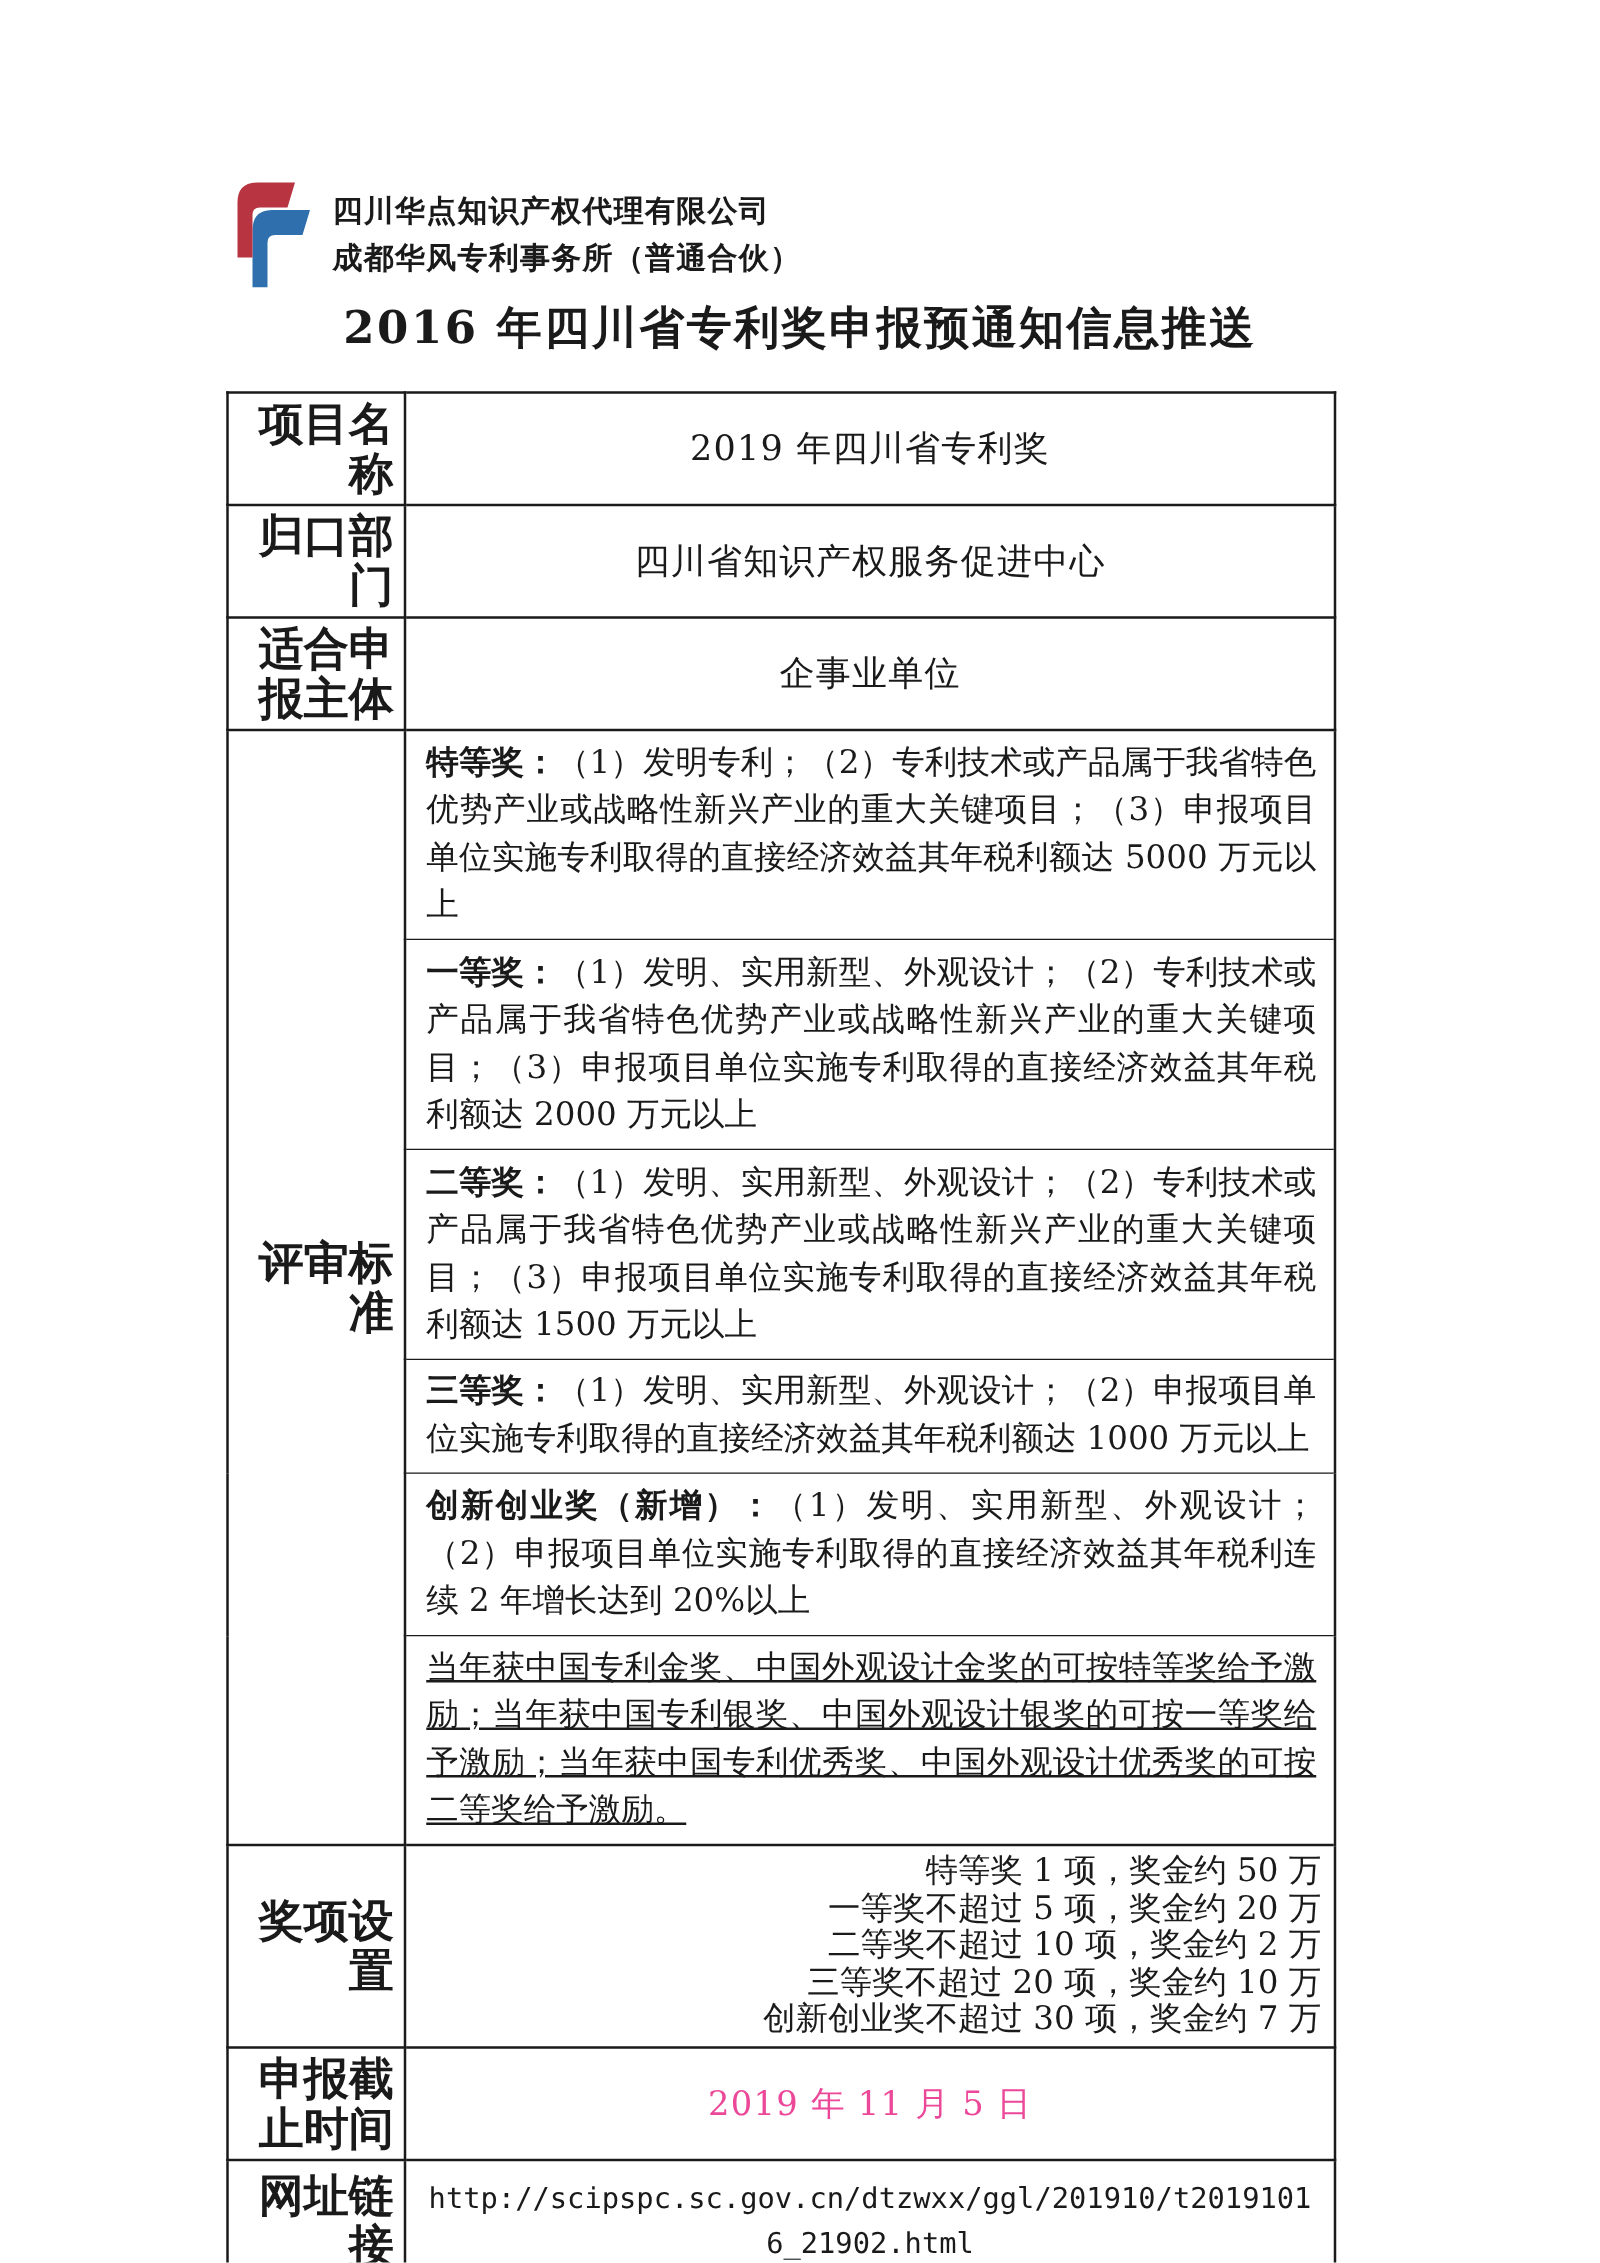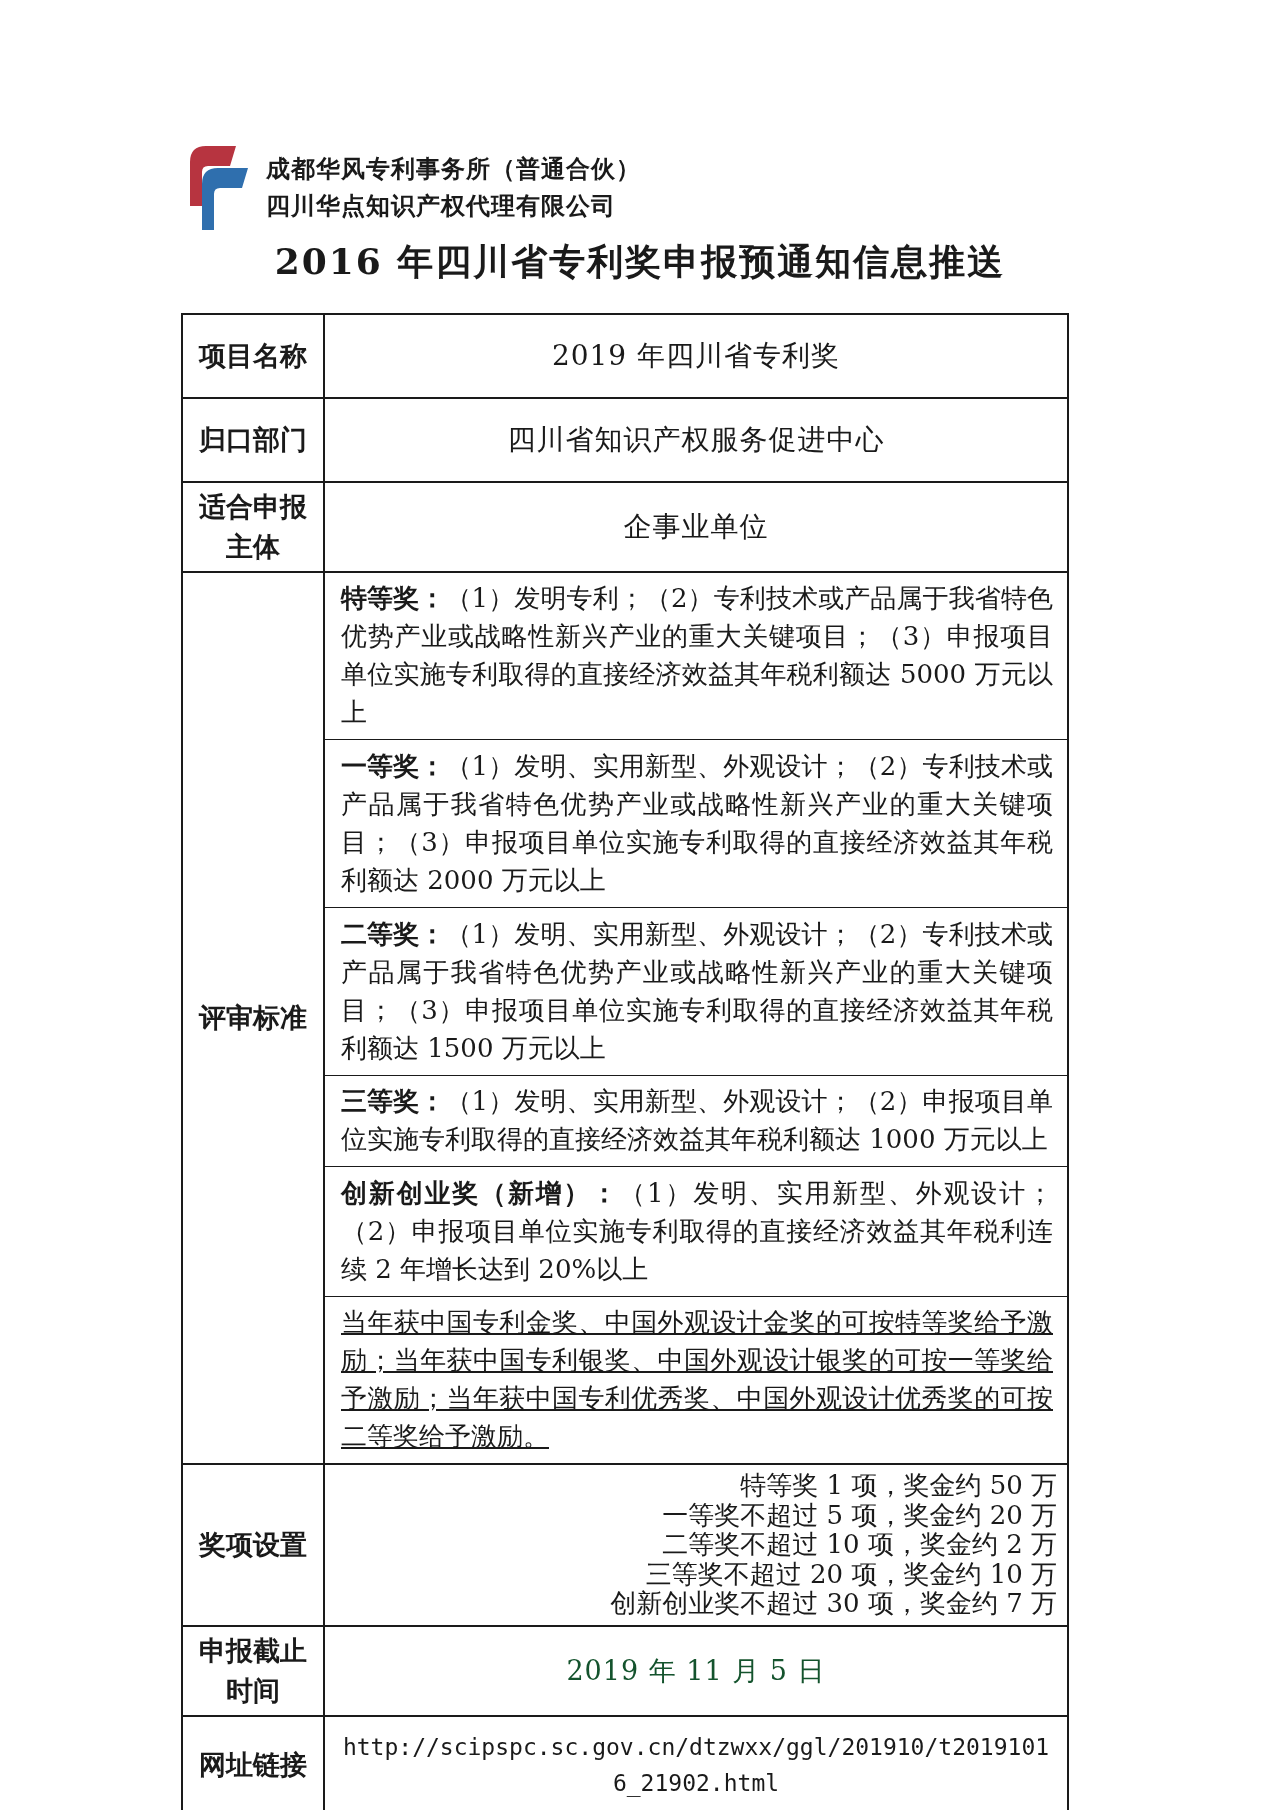--- a/index.html
+++ b/index.html
@@ -25,22 +25,22 @@
   }
 
   
   table.info {
     border-collapse: collapse; table-layout: fixed;
     width: 888px; margin: 26px 0 0 181px;
     border: 2.5px solid #1a1a1a;
   }
   td { border: 2.5px solid #1a1a1a; vertical-align: middle; }
   td.label {
-    width: 142px; text-align: center; font-weight: bold;
-    font-size: 27px; line-height: 40px; padding: 4px 8px;
+    width: 142px; text-align: right; font-weight: bold;
+    font-size: 36px; line-height: 40px; padding: 4px 8px;
   }
   td.val-center { text-align: center; font-size: 28px; letter-spacing: 1px; padding: 4px 10px; }
   td.crit {
     border-width: 1.5px 2.5px; text-align: justify;
     font-size: 26px; line-height: 38px; padding: 6px 14px 8px 16px;
   }
   td.crit .lead { font-weight: bold; }
   td.awards { text-align: center; font-size: 26px; padding: 6px 10px; }
   td.awards .aw-line { line-height: 29.5px; text-align: right; }
   td.deadline-cell { text-align: center; font-size: 27px; letter-spacing: 1px; }
@@ -65,22 +65,22 @@
 <body>
 
 <div class="page">
 
   <div class="brand">
     <svg class="brand-logo" viewBox="0 0 64 86" aria-hidden="true">
       <path d="M14 86 L14 40 Q14 24 30 24 L60 24 L54 44 L32 44 Q26 44 26 50 L26 86 Z" fill="#2f6fae"></path>
       <path d="M2 62 L2 18 Q2 2 18 2 L48 2 L42 22 L20 22 Q14 22 14 28 L14 62 Z" fill="#b73440"></path>
     </svg>
     <div class="brand-text">
+      <div class="brand-line">四川华点知识产权代理有限公司</div>
       <div class="brand-line">成都华风专利事务所（普通合伙）</div>
-      <div class="brand-line">四川华点知识产权代理有限公司</div>
     </div>
   </div>
 
   <div class="doc-title">2016 年四川省专利奖申报预通知信息推送</div>
 
   <table class="info">
     <tbody>
       <tr class="h-main">
         <td class="label">项目名称</td>
         <td class="val-center">2019 年四川省专利奖</td>
@@ -122,21 +122,21 @@
           <div class="aw-line">特等奖 1 项，奖金约 50 万</div>
           <div class="aw-line">一等奖不超过 5 项，奖金约 20 万</div>
           <div class="aw-line">二等奖不超过 10 项，奖金约 2 万</div>
           <div class="aw-line">三等奖不超过 20 项，奖金约 10 万</div>
           <div class="aw-line">创新创业奖不超过 30 项，奖金约 7 万</div>
         </td>
       </tr>
 
       <tr class="h-dead">
         <td class="label">申报截止时间</td>
-        <td class="deadline-cell" style="color: #14532d;">2019 年 11 月 5 日</td>
+        <td class="deadline-cell" style="color: #ec4899;">2019 年 11 月 5 日</td>
       </tr>
 
       <tr class="h-link">
         <td class="label">网址链接</td>
         <td class="link-cell">http://scipspc.sc.gov.cn/dtzwxx/ggl/201910/t20191016_21902.html</td>
       </tr>
     </tbody>
   </table>
 
 </div>

